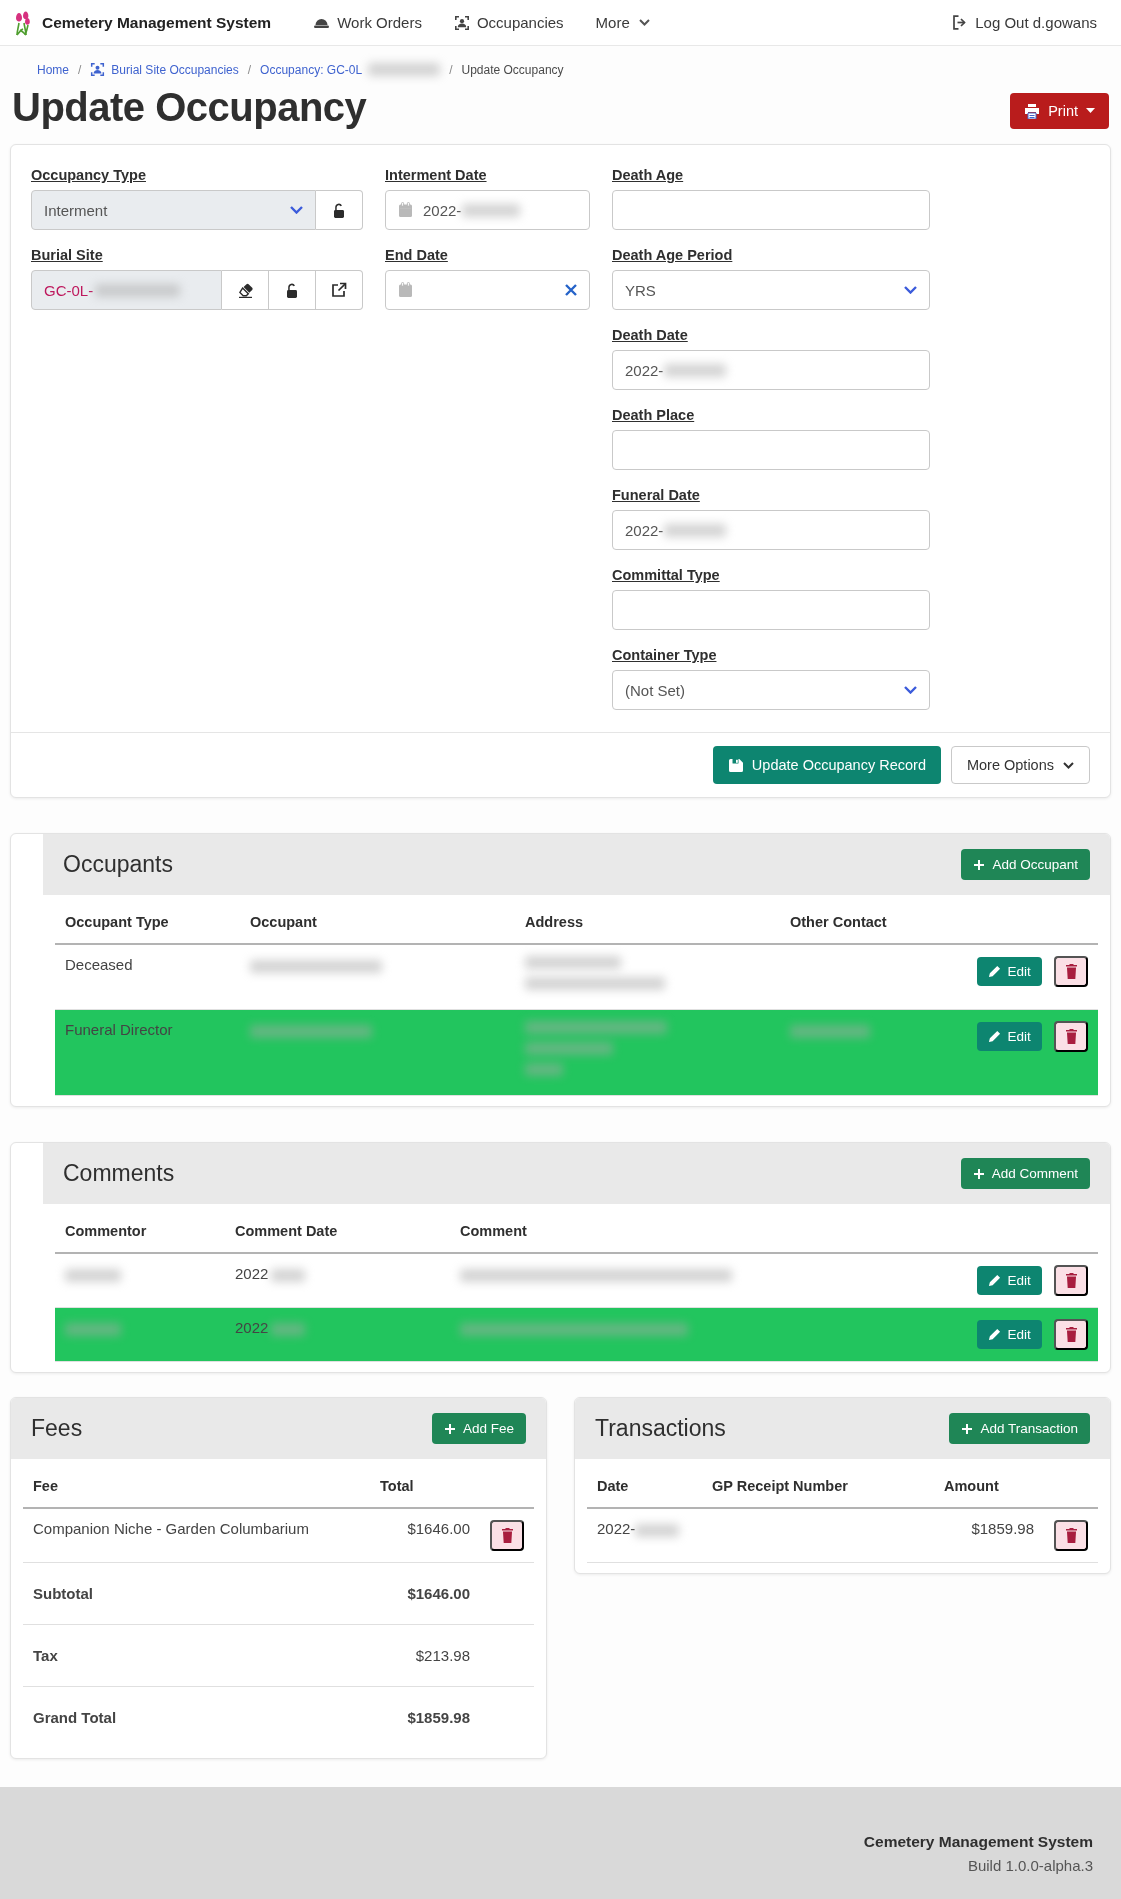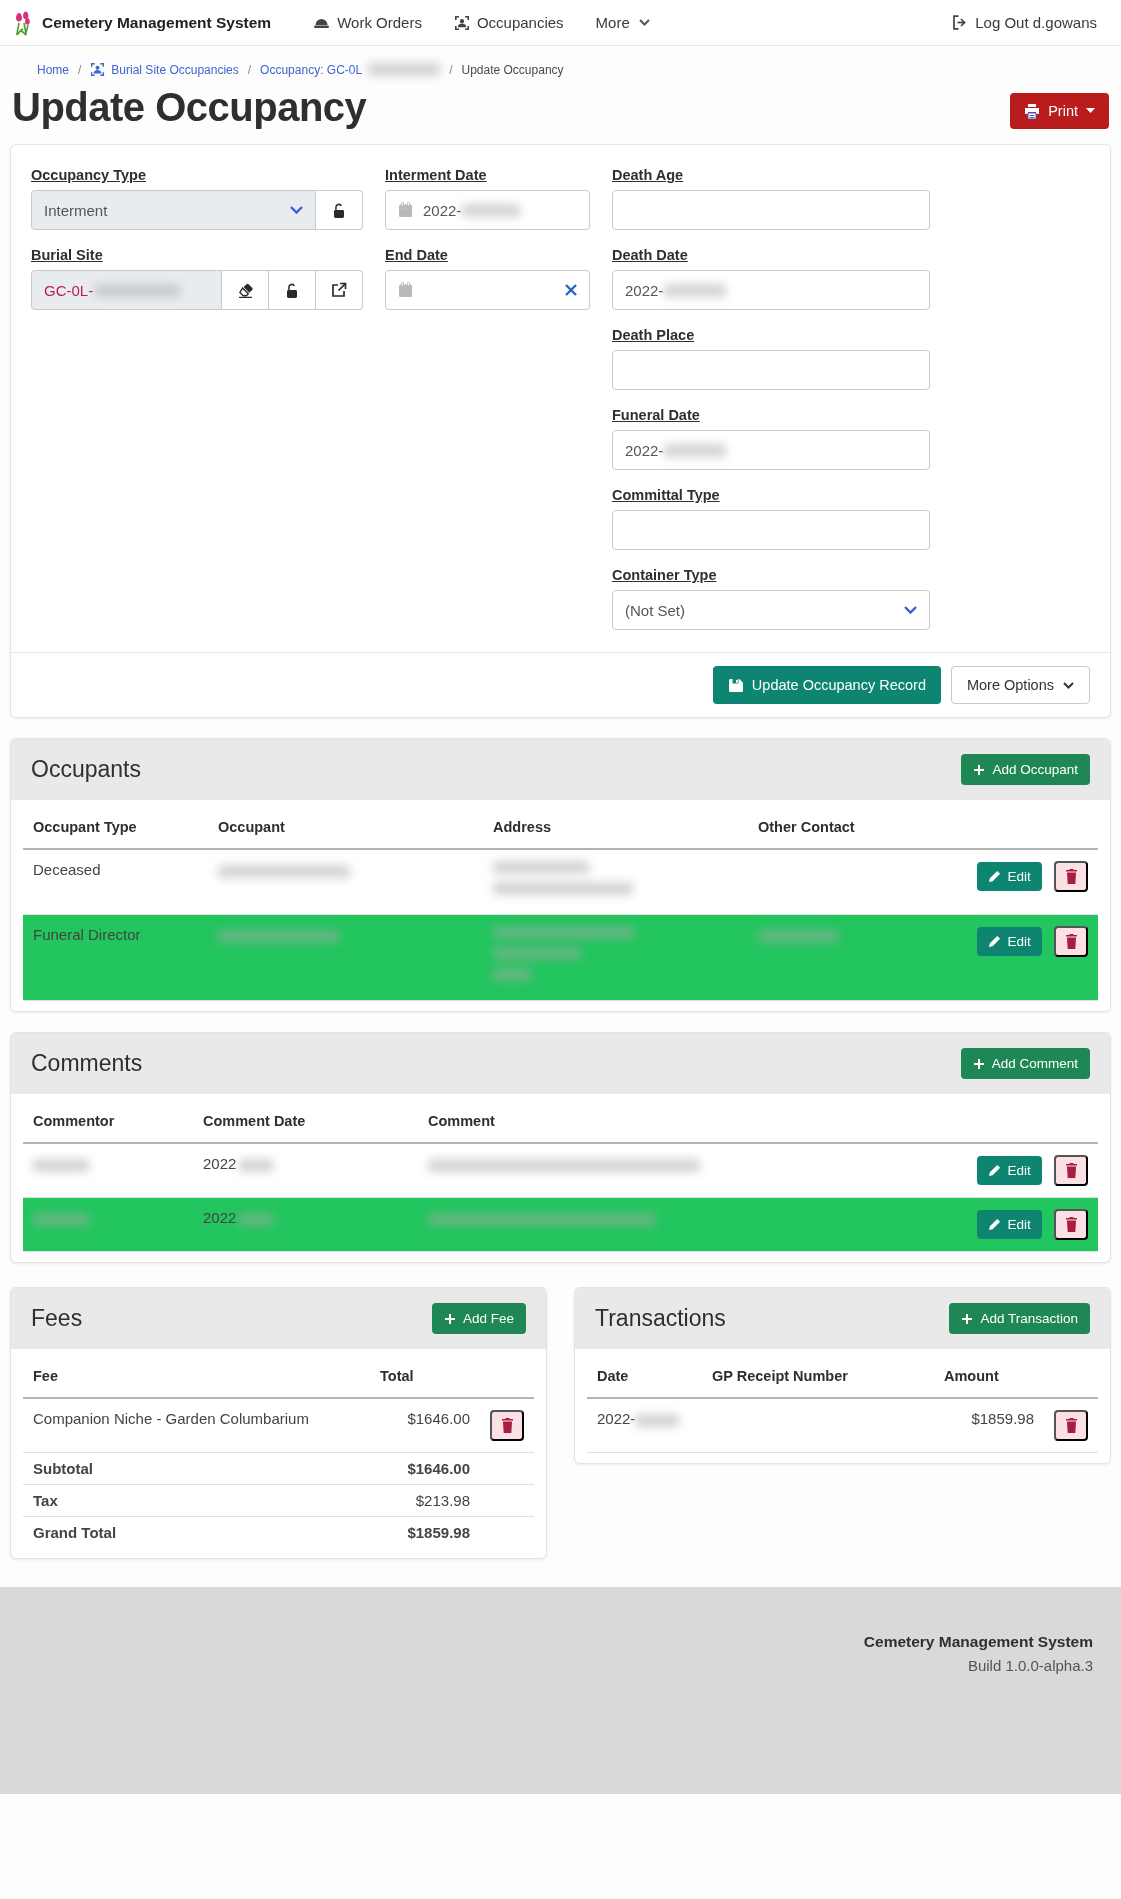--- a/index.html
+++ b/index.html
@@ -36,21 +36,21 @@
   .btn-print {
     background: #b91c1c; color: #fff; font-size: 14.5px;
     display: flex; align-items: center; gap: 8px; padding: 10px 14px; margin-top: 8px;
   }
 
   
   .card {
     background: #fff; border: 1px solid #e3e3e3; border-radius: 6px;
     box-shadow: 0 1px 3px rgba(0,0,0,.07); margin: 14px 10px 0; overflow: hidden;
   }
-  .section-card { margin-top: 20px; }
+  .section-card { margin-top: 35px; padding-left: 32px; }
   .card-head {
     background: #e9e9e9; padding: 15px 20px;
     display: flex; align-items: center; justify-content: space-between;
   }
   .card-title { font-size: 23px; font-weight: normal; color: #2f2f2f; }
   .btn-add {
     background: #1f8656; color: #fff; font-size: 13.5px; padding: 8px 12px;
     display: flex; align-items: center; gap: 7px; border-radius: 4px;
   }
 
@@ -93,21 +93,21 @@
   .tbl-wrap { padding: 6px 12px 10px; }
   .cell-actions { text-align: right; white-space: nowrap; width: 120px; }
   .btn-edit { background: #0d8570; color: #fff; font-size: 13.5px; padding: 7px 11px; display: inline-flex; align-items: center; gap: 7px; vertical-align: middle; }
   .btn-del { background: #fbe0e6; color: #a81e3f; width: 34px; height: 31px; display: inline-flex; align-items: center; justify-content: center; border-radius: 4px; margin-left: 8px; vertical-align: middle; }
 
   
   .two-col { display: grid; grid-template-columns: 537px 537px; column-gap: 27px; margin: 24px 10px 0; align-items: start; }
   .two-col .card { margin: 0; }
   .num { text-align: right; }
   .bold { font-weight: bold; color: #2f2f2f; }
-  .sum-row td { padding: 7px 10px; }
+  .sum-row td { padding: 22px 10px; }
 
   
   .redact {
     display: inline-block; height: 13px; border-radius: 2px;
     background: #a8a8a8; filter: blur(5px); opacity: .5; vertical-align: middle;
   }
   .redact-line { display: block; margin: 4px 0 8px; }
 
   
   .footer { background: #d9d9d9; margin-top: 28px; padding: 46px 28px 120px; text-align: right; }
@@ -317,20 +317,31 @@
               </svg>
           </span>
         </div>
       </div>
     </div>
 
     <div>
       <div class="fgroup">
         <label class="flabel">Death Age</label>
         <input class="control" value="" style="">
+      </div>
+      <div class="fgroup">
+        <label class="flabel">Death Age Period</label>
+        <div class="control select">
+          <span>YRS</span>
+          <span class="chev">
+            <svg width="13" height="8" viewBox="0 0 13 8" fill="none" stroke="currentColor" stroke-width="2.4">
+                <path d="M1 1l5.5 5.5L12 1"></path>
+              </svg>
+          </span>
+        </div>
       </div>
       <div class="fgroup">
         <label class="flabel">Death Date</label>
         <div class="control">
           <span>2022-</span>
           <span class="redact" style="width:62px;margin-left:1px"></span>
         </div>
       </div>
       <div class="fgroup">
         <label class="flabel">Death Place</label>

